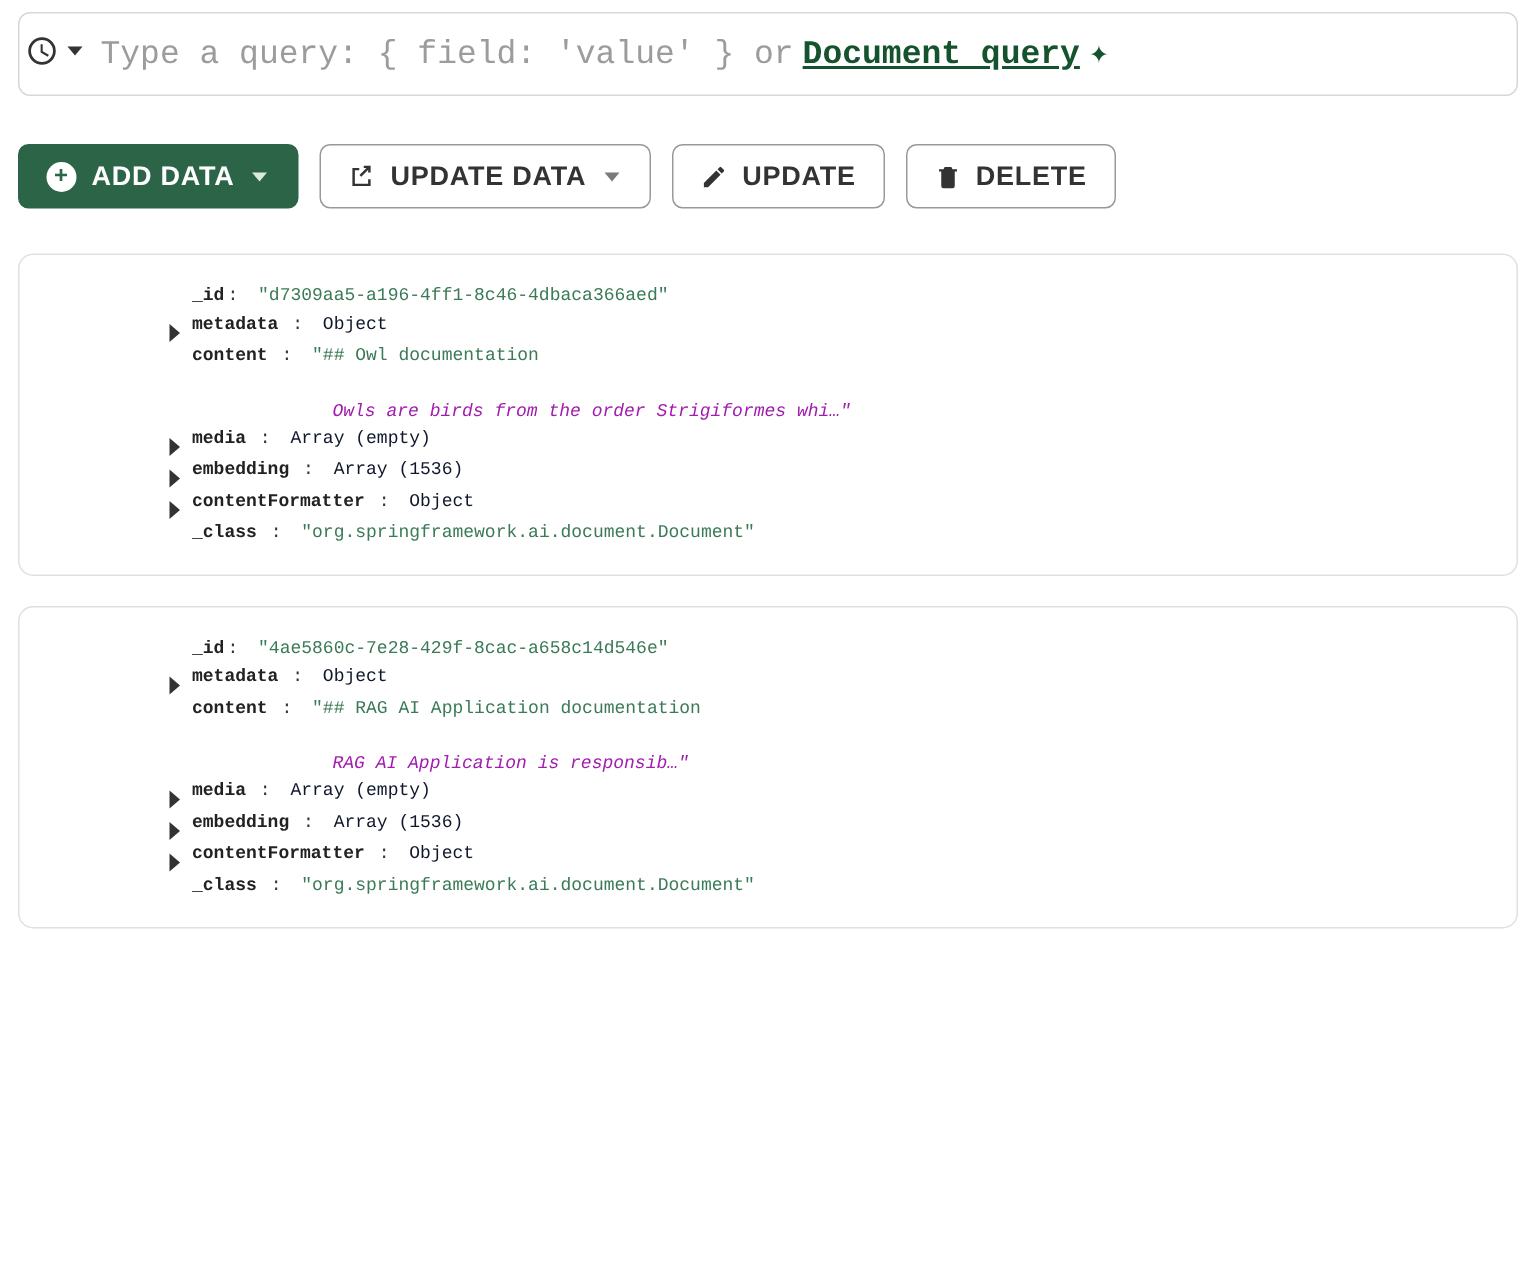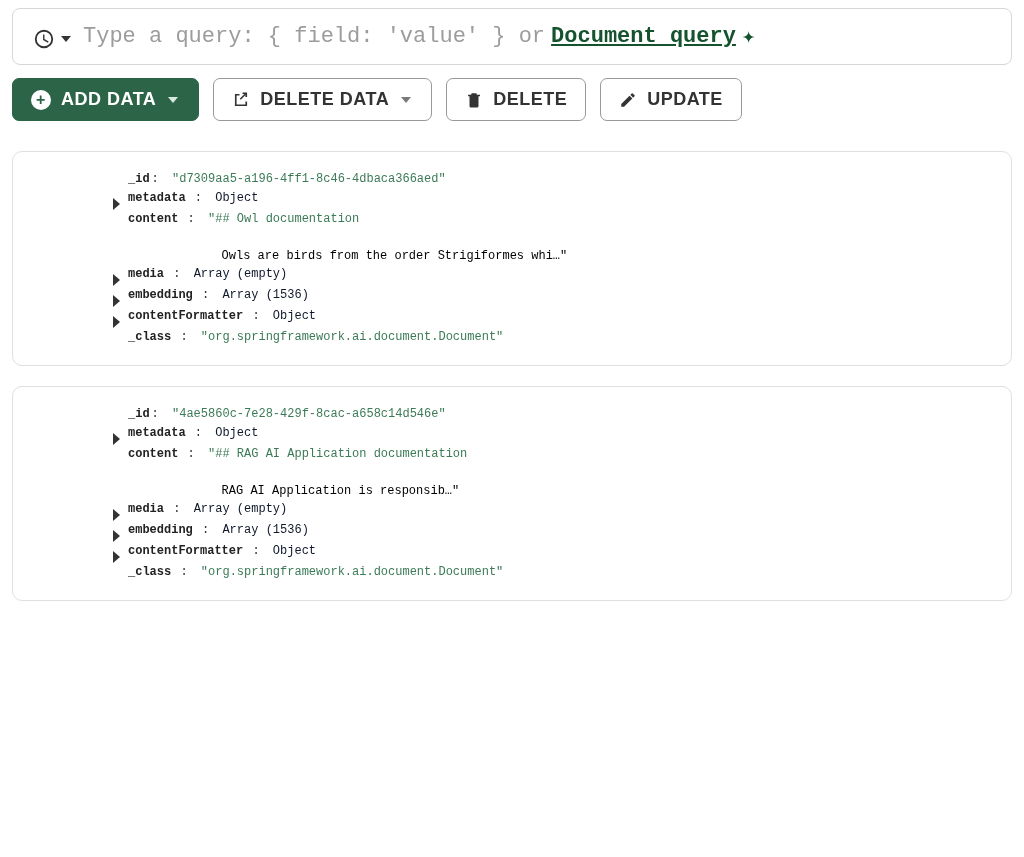--- a/index.html
+++ b/index.html
@@ -10,26 +10,26 @@
     font-size: 16px;
     color: #333;
   }
   .mono {
     font-family: "SFMono-Regular", Consolas, "Liberation Mono", Menlo, monospace;
   }
 
   
   .query-bar {
     display: flex;
-    align-items: flex-end;
+    align-items: flex-start;
     gap: 12px;
     border: 1px solid #d7d7d7;
     border-radius: 8px;
-    padding: 14px 20px;
-    margin-bottom: 13px;
+    padding: 14px 4px;
+    margin-bottom: 32px;
   }
   .history-toggle {
     display: flex;
     align-items: center;
     gap: 6px;
     color: #333;
   }
   .history-toggle svg { width: 22px; height: 22px; }
   .caret-down {
     display:inline-block;
@@ -118,21 +118,21 @@
     margin-right:8px;
     margin-top:9px;
     flex-shrink:0;
   }
   .caret-spacer { width:15px; flex-shrink:0; }
   .fkey { font-weight:700; color:#222; }
   .fcolon { color:#333; margin:0 6px 0 2px; }
   .fval-str { color:#3b7a57; } 
   .fval-type { color:#0f172a; }
   .content-block { display:block; }
-  .content-line { white-space:pre; color:#000000; }
+  .content-line { white-space:pre; color:#a21caf;font-style:italic; }
 </style>
 </head>
 <body>
 
 <div class="query-bar">
   <div class="history-toggle">
     <svg viewBox="0 0 24 24" fill="#333">
         <path d="M12 2a10 10 0 1 0 10 10A10 10 0 0 0 12 2zm0 18a8 8 0 1 1 8-8 8 8 0 0 1-8 8zm.5-13h-1.5v6l5.2 3.1.8-1.3-4.5-2.7z"></path>
       </svg>
     <span class="caret-down"></span>
@@ -151,36 +151,36 @@
     <span class="caret-box">
         <span class="caret-down"></span>
       </span>
   </button>
   <button class="btn">
     <svg viewBox="0 0 24 24" fill="none" stroke="#333" stroke-width="2.2">
         <path d="M14 3h5v5"></path>
         <path d="M19 3l-8 8"></path>
         <path d="M19 14v5H5V5h5"></path>
       </svg>
-    <span>DELETE DATA</span>
+    <span>UPDATE DATA</span>
     <span class="caret-box">
         <span class="caret-down"></span>
       </span>
   </button>
   <button class="btn">
     <svg viewBox="0 0 24 24" fill="#333">
-        <path d="M6 7h12v13a2 2 0 0 1-2 2H8a2 2 0 0 1-2-2V7zm3-4h6l1 2h4v2H4V5h4l1-2z"></path>
-      </svg>
-    <span>DELETE</span>
+        <path d="M3 17.25V21h3.75L17.81 9.94l-3.75-3.75L3 17.25zM20.71 7.04a1 1 0 0 0 0-1.41l-2.34-2.34a1 1 0 0 0-1.41 0l-1.83 1.83 3.75 3.75 1.83-1.83z"></path>
+      </svg>
+    <span>UPDATE</span>
   </button>
   <button class="btn">
     <svg viewBox="0 0 24 24" fill="#333">
-        <path d="M3 17.25V21h3.75L17.81 9.94l-3.75-3.75L3 17.25zM20.71 7.04a1 1 0 0 0 0-1.41l-2.34-2.34a1 1 0 0 0-1.41 0l-1.83 1.83 3.75 3.75 1.83-1.83z"></path>
-      </svg>
-    <span>UPDATE</span>
+        <path d="M6 7h12v13a2 2 0 0 1-2 2H8a2 2 0 0 1-2-2V7zm3-4h6l1 2h4v2H4V5h4l1-2z"></path>
+      </svg>
+    <span>DELETE</span>
   </button>
 </div>
 
 <div class="doc-card mono">
   <div class="row">
     <span class="caret-spacer"></span>
     <span><span class="fkey">_id</span><span class="fcolon">:</span>
     <span class="fval-str">"d7309aa5-a196-4ff1-8c46-4dbaca366aed"</span></span>
   </div>
   <div class="row">

